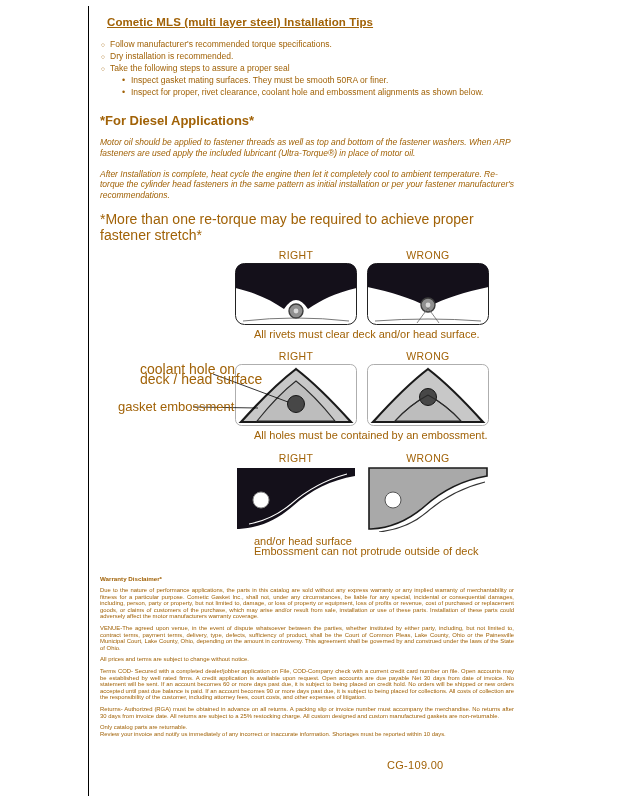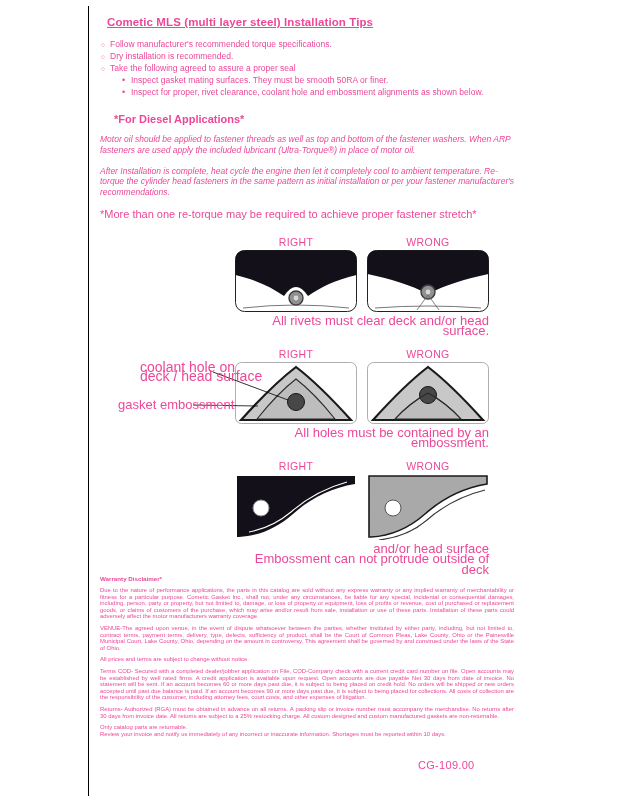--- a/index.html
+++ b/index.html
@@ -1,74 +1,74 @@
 <!DOCTYPE html>
 <html><head>
 <meta charset="utf-8">
 <style>
   * { margin:0; padding:0; box-sizing:border-box; }
   html,body { background:#ffffff; }
   .page {
     position:relative; width:618px; height:800px; background:#fff;
-    font-family:"Liberation Sans", sans-serif; color:#ec4899; overflow:hidden;
+    font-family:"Liberation Sans", sans-serif; color:#a16207; overflow:hidden;
   }
   .vline { position:absolute; left:88px; top:6px; width:1px; height:790px; background:#000; }
 
   .content { position:absolute; left:100px; top:16px; width:418px; }
 
   .title {
     font-size:11.5px; font-weight:bold; text-decoration:underline;
     margin-left:7px; margin-bottom:10px; letter-spacing:0.1px;
   }
 
   ul.tips { list-style:none; font-size:8.5px; line-height:12px; }
   ul.tips > li { position:relative; padding-left:10px; }
   ul.tips > li::before { content:"○"; position:absolute; left:1px; top:1px; font-size:6.5px; }
   ul.subtips { list-style:none; margin-left:12px; }
   ul.subtips > li { position:relative; padding-left:9px; }
   ul.subtips > li::before { content:"•"; position:absolute; left:0; top:0; font-size:9px; }
 
-  .diesel-heading { font-size:11px; font-weight:bold; margin:15px 0 9px 14px; }
+  .diesel-heading { font-size:13px; font-weight:bold; margin:15px 0 9px 0; }
   .para { font-size:8.5px; line-height:10.8px; margin-bottom:10px; width:416px;font-style:italic; }
-  .note { font-size:11px; margin:2px 0 16px 0; }
+  .note { font-size:14px; margin:2px 0 6px 0; }
 
   .figures { margin-top:4px; }
   .fig-row { position:relative; margin-left:135px; width:254px; margin-bottom:11px; }
   .fig-labels { display:flex; }
   .fig-labels span { width:122px; text-align:center; font-size:10.5px; letter-spacing:0.4px; }
   .fig-labels span + span { margin-left:10px; }
   .fig-images { display:flex; gap:10px; margin-top:2px; }
   svg.fig { width:122px; height:62px; display:block; }
   svg.fig3 { width:122px; height:66px; display:block; }
-  .fig-caption { font-size:13px; line-height:10.5px; margin-top:4px; margin-left:4px;text-align:right; }
+  .fig-caption { font-size:11px; line-height:10.5px; margin-top:4px; margin-left:19px; }
 
   .callout1 { position:absolute; left:-95px; top:15px; font-size:14px; line-height:9.5px; }
   .callout2 { position:absolute; left:-117px; top:52px; font-size:13px; line-height:9.5px; }
   .pointer-svg { position:absolute; left:-135px; top:0; width:390px; height:80px; pointer-events:none; }
 
   .warranty { position:absolute; left:100px; top:575px; width:414px; }
   .warranty-heading { font-size:6.2px; font-weight:bold; margin-bottom:5px; }
   .warranty p { font-size:5.9px; line-height:6.6px; margin-bottom:5px; text-align:justify; }
   .warranty p.tight { margin-bottom:0; }
 
-  .footer { position:absolute; left:387px; top:759px; font-size:11px; letter-spacing:0.3px;margin-left:31px; }
+  .footer { position:absolute; left:387px; top:759px; font-size:11px; letter-spacing:0.3px; }
 </style>
 </head>
 <body>
 
 <div class="page">
   <div class="vline"></div>
 
   <div class="content">
     <div class="title">Cometic MLS (multi layer steel) Installation Tips</div>
 
     <ul class="tips">
       <li><span>Follow manufacturer's recommended torque specifications.</span></li>
       <li><span>Dry installation is recommended.</span></li>
-      <li><span>Take the following agreed to assure a proper seal</span>
+      <li><span>Take the following steps to assure a proper seal</span>
         <ul class="subtips">
           <li><span>Inspect gasket mating surfaces.  They must be smooth 50RA or finer.</span></li>
           <li><span>Inspect for proper, rivet clearance, coolant hole and embossment alignments as shown below.</span></li>
         </ul>
       </li>
     </ul>
 
     <div class="diesel-heading">*For Diesel Applications*</div>
     <p class="para">Motor oil should be applied to fastener threads as well as top and bottom of the fastener washers. When ARP fasteners are used apply the included lubricant (Ultra-Torque®) in place of motor oil.</p>
     <p class="para">After Installation is complete, heat cycle the engine then let it completely cool to ambient temperature. Re-torque the cylinder head fasteners in the same pattern as initial installation or per your fastener manufacturer's recommendations.</p>

